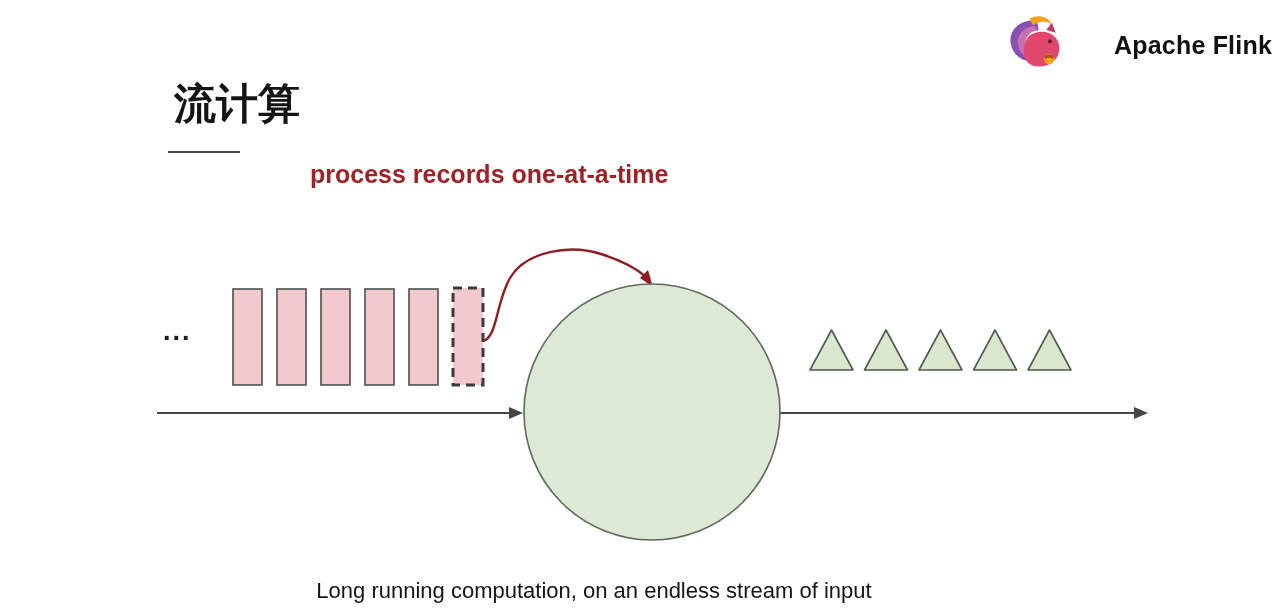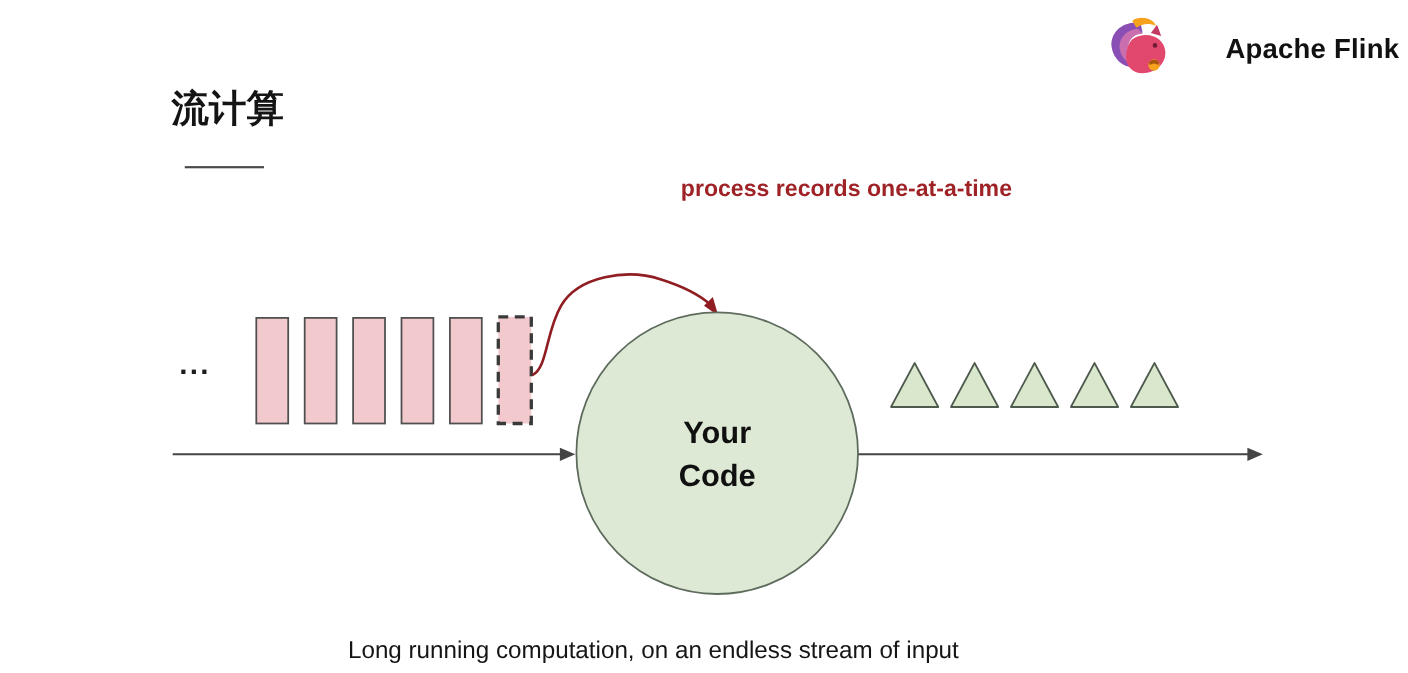--- a/index.html
+++ b/index.html
@@ -19,34 +19,34 @@
   }
   .logo svg { width: 62px; height: 60px; }
   .logo-label {
     font-size: 25px; font-weight: bold; color: #111111;
     letter-spacing: 0.2px;
     margin-left: 38px;
   }
 
   
   .page-title {
-    position: absolute; top: 76px; left: 156px;
-    font-size: 34px; font-weight: bold; color: #141414;
+    position: absolute; top: 76px; left: 174px;
+    font-size: 42px; font-weight: bold; color: #141414;
   }
   .title-underline {
     position: absolute; top: 151px; left: 168px;
     width: 72px; height: 0;
     border-top: 2px solid #4a4a4a;
   }
 
   
   .annotation {
     position: absolute; top: 160px; left: 310px; width: 610px;
-    text-align: right;
-    font-size: 21px; font-weight: bold;
+    text-align: left;
+    font-size: 25px; font-weight: bold;
   }
 
   
   .diagram {
     position: absolute; top: 0; left: 0;
     width: 1280px; height: 612px;
   }
 
   
   .stream-ellipsis {
@@ -122,20 +122,16 @@
         <polygon points="810,370 853,370 831.5,330" fill="#d9e8cc" stroke="#4d5a4d" stroke-width="1.6" stroke-linejoin="round"></polygon>
         <polygon points="864.5,370 907.5,370 886,330" fill="#d9e8cc" stroke="#4d5a4d" stroke-width="1.6" stroke-linejoin="round"></polygon>
         <polygon points="919,370 962,370 940.5,330" fill="#d9e8cc" stroke="#4d5a4d" stroke-width="1.6" stroke-linejoin="round"></polygon>
         <polygon points="973.5,370 1016.5,370 995,330" fill="#d9e8cc" stroke="#4d5a4d" stroke-width="1.6" stroke-linejoin="round"></polygon>
         <polygon points="1028,370 1071,370 1049.5,330" fill="#d9e8cc" stroke="#4d5a4d" stroke-width="1.6" stroke-linejoin="round"></polygon>
       </g>
   </svg>
 
   <div class="stream-ellipsis">...</div>
 
-  <div class="processor-label">
-    <span>Your</span>
-    <span>Code</span>
-  </div>
 
   <div class="caption">Long running computation, on an endless stream of input</div>
 
 </div>
 
 </body></html>

